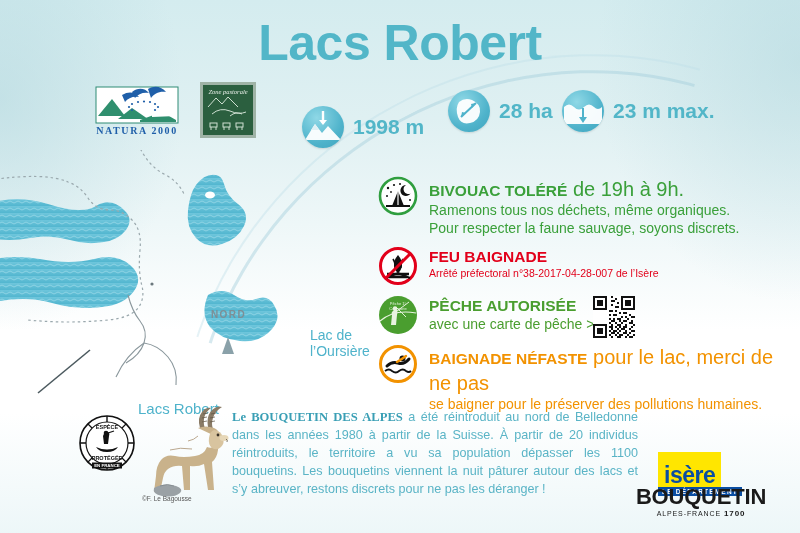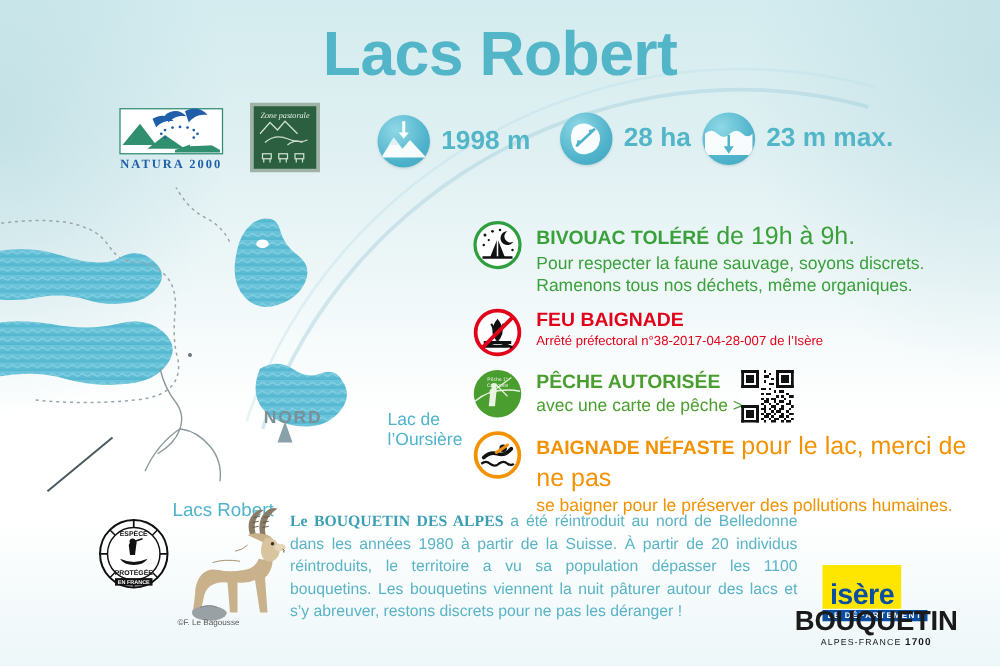--- a/index.html
+++ b/index.html
@@ -34,34 +34,34 @@
   .title{
     position:absolute;left:0;top:14px;width:800px;text-align:center;
     font-size:50px;font-weight:bold;letter-spacing:-.5px;color:#52b6c8;
   }
 
   
   .stats{position:absolute;left:0;top:82px;width:800px;height:62px;}
   .logo-natura{position:absolute;left:92px;top:4px;width:90px;height:52px;}
   .logo-pastorale{position:absolute;left:200px;top:0px;width:56px;height:56px;}
   .stat{position:absolute;display:flex;align-items:center;gap:9px;}
-  .stat.alt{left:302px;top:10px;}
+  .stat.alt{left:302px;top:24px;}
   .stat.area{left:448px;top:8px;}
   .stat.depth{left:562px;top:8px;}
   .stat .bubble{width:42px;height:42px;border-radius:50%;
     background:radial-gradient(circle at 35% 28%, #8fd8e6 0%, #4fb3cb 62%, #3fa3bd 100%);
     box-shadow:0 1px 2px rgba(0,0,0,.12);position:relative;overflow:hidden;flex:0 0 auto;}
   .stat .val{font-size:21px;font-weight:bold;color:#52b6c8;white-space:nowrap;}
 
   
   .map{position:absolute;left:0;top:150px;width:372px;height:250px;}
   .map-label{position:absolute;color:#4fb3cb;font-size:14px;}
   .map-label.robert{left:138px;top:250px;font-size:15px;}
   .map-label.oursiere{left:310px;top:178px;line-height:1.12;}
-  .nord-text{position:absolute;left:211px;top:175px;font-size:14px;letter-spacing:1.4px;color:#7d8f96;font-weight:bold;}
+  .nord-text{position:absolute;left:211px;top:159px;font-size:10px;letter-spacing:1.4px;color:#7d8f96;font-weight:bold;}
   .nord-arrow{position:absolute;left:222px;top:187px;width:0;height:0;
     border-left:6px solid transparent;border-right:6px solid transparent;border-bottom:17px solid #8aa1a9;}
 
   
   .rules{position:absolute;left:378px;top:176px;width:410px;}
   .rule{position:relative;display:flex;align-items:flex-start;gap:11px;margin-bottom:9px;}
   .rule .badge{width:40px;height:40px;flex:0 0 auto;position:relative;}
   .rule .txt{padding-top:1px;line-height:1.26;}
   .rule .head{font-size:15.5px;font-weight:bold;}
   .rule .head .norm{font-weight:normal;font-size:20px;}
@@ -250,22 +250,22 @@
               <circle cx="9" cy="20" r="1"></circle>
             <circle cx="32" cy="24" r="1"></circle>
               <circle cx="13" cy="16" r=".9"></circle>
           </g>
         </svg>
       </div>
       <div class="txt">
         <div class="head g">
           <span>BIVOUAC TOLÉRÉ</span><span class="norm"> de 19h à 9h.</span>
         </div>
+        <div class="sub g">Ramenons tous nos déchets, même organiques.</div>
         <div class="sub g">Pour respecter la faune sauvage, soyons discrets.</div>
-        <div class="sub g">Ramenons tous nos déchets, même organiques.</div>
       </div>
     </div>
 
     <div class="rule">
       <div class="badge">
         <svg viewBox="0 0 40 40" width="40" height="40">
           <circle cx="20" cy="20" r="17.5" fill="#fff" stroke="#e2001a" stroke-width="3"></circle>
           <path d="M20 9 q5 6 4 11 q-1 5 -4 7 q-3 -2 -4 -7 q-1 -5 4 -11 z" fill="#111"></path>
           <path d="M15 13 q3 5 2 9 M25 13 q-3 5 -2 9" stroke="#111" stroke-width="1.6" fill="none"></path>
           <path d="M9 28 h22 M11 31 h18" stroke="#111" stroke-width="2.4"></path>

